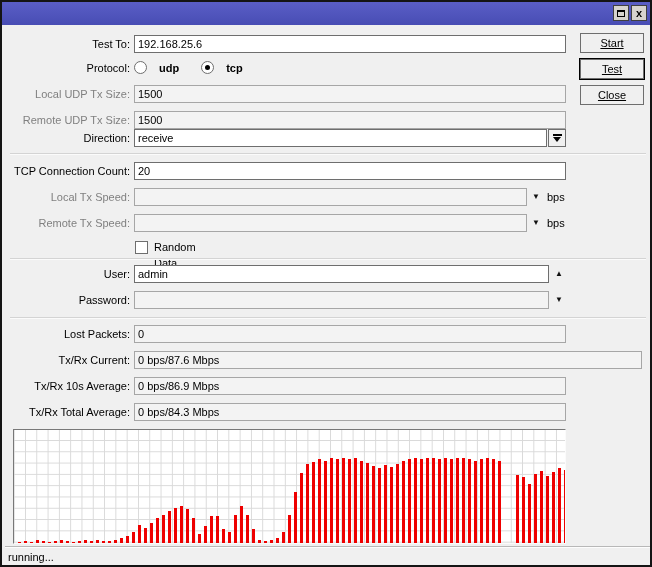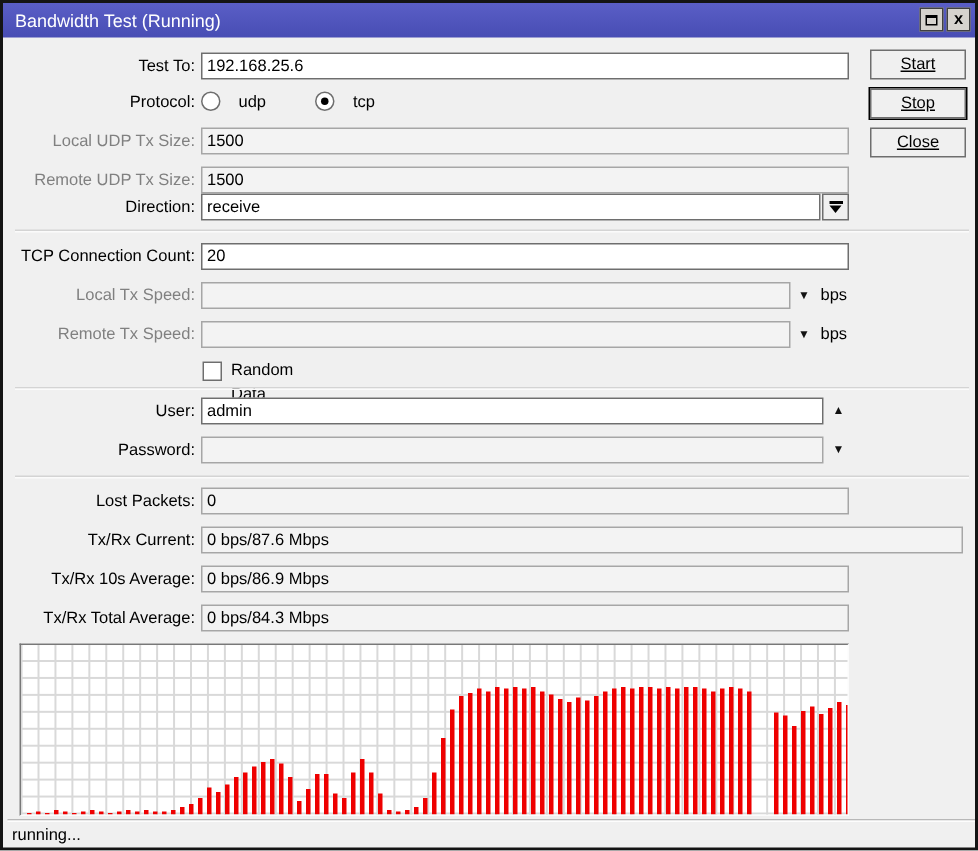--- a/index.html
+++ b/index.html
@@ -48,21 +48,21 @@
   .field.dis { background:#f3f3f3; border-color:#a6a6a6; }
 
   .sep { position:absolute; left:8px; width:636px; height:2px;
          border-top:1px solid #d4d4d4; border-bottom:1px solid #fbfbfb; }
 
   
   .radio-group { position:absolute; left:132px; top:2px; display:flex; align-items:center; gap:8px; }
   .radio { width:13px; height:13px; border-radius:50%; background:#fff;
            border:1px solid #6e6e6e; display:inline-flex; align-items:center; justify-content:center; }
   .radio.checked::after { content:""; width:5px; height:5px; border-radius:50%; background:#000; }
-  .radio-lbl { margin-left:4px; margin-right:25px; }
+  .radio-lbl { margin-left:4px; margin-right:14px;font-weight:bold; }
   .checkbox { position:absolute; left:133px; top:2px; width:13px; height:13px;
               background:#fff; border:1px solid #6e6e6e; }
   .cb-lbl { position:absolute; left:152px; top:0; line-height:16px; }
 
   
   .arrow-glyph { position:absolute; width:14px; height:18px; text-align:center;
                  font-size:8px; line-height:18px; color:#111; cursor:default; }
   .unit-lbl { position:absolute; line-height:18px; }
   .dd-btn {
     position:absolute; width:18px; height:18px;
@@ -111,21 +111,20 @@
   .status-sep { position:absolute; left:3px; top:544px; width:645px; height:2px;
                 border-top:1px solid #b8b8b8; border-bottom:1px solid #fdfdfd; }
   .status { position:absolute; left:6px; top:548px; line-height:14px; }
 </style>
 </head>
 <body>
 
 <div class="window">
 
   <div class="titlebar">
-    <span>Bandwidth Test (Running)</span>
     <div class="tb-buttons">
       <div class="tb-btn">
           <span class="sq"></span>
         </div>
       <div class="tb-btn">
           <span class="x">x</span>
         </div>
     </div>
   </div>
 
@@ -219,21 +218,21 @@
     <span class="lbl">Tx/Rx 10s Average:</span>
     <input class="field dis" style="left: 132px; width: 432px;" readonly="" value="0 bps/86.9 Mbps">
   </div>
 
   <div class="row" style="top:401px">
     <span class="lbl">Tx/Rx Total Average:</span>
     <input class="field dis" style="left: 132px; width: 432px;" readonly="" value="0 bps/84.3 Mbps">
   </div>
 
   <button class="btn" style="top:31px">Start</button>
-  <button class="btn default" style="top:57px">Stop</button>
+  <button class="btn default" style="top:57px">Test</button>
   <button class="btn" style="top:83px">Close</button>
 
   <div class="chart">
     <div class="plot">
       <svg id="bars-svg" width="551" height="113">
           <rect x="4" y="112" width="3" height="1" fill="#ee0000"></rect>
           <rect x="10" y="111" width="3" height="2" fill="#ee0000"></rect>
           <rect x="16" y="112" width="3" height="1" fill="#ee0000"></rect>
           <rect x="22" y="110" width="3" height="3" fill="#ee0000"></rect>
           <rect x="28" y="111" width="3" height="2" fill="#ee0000"></rect>

